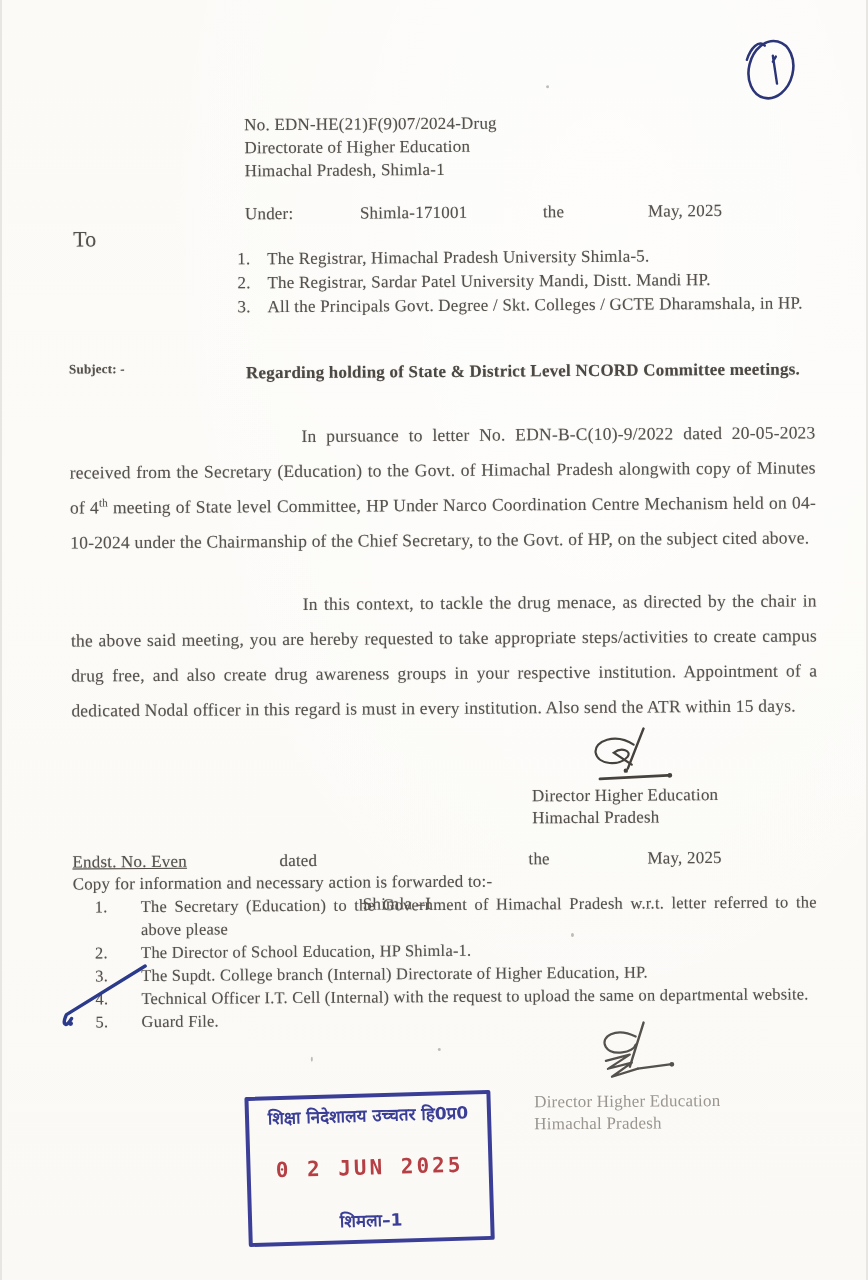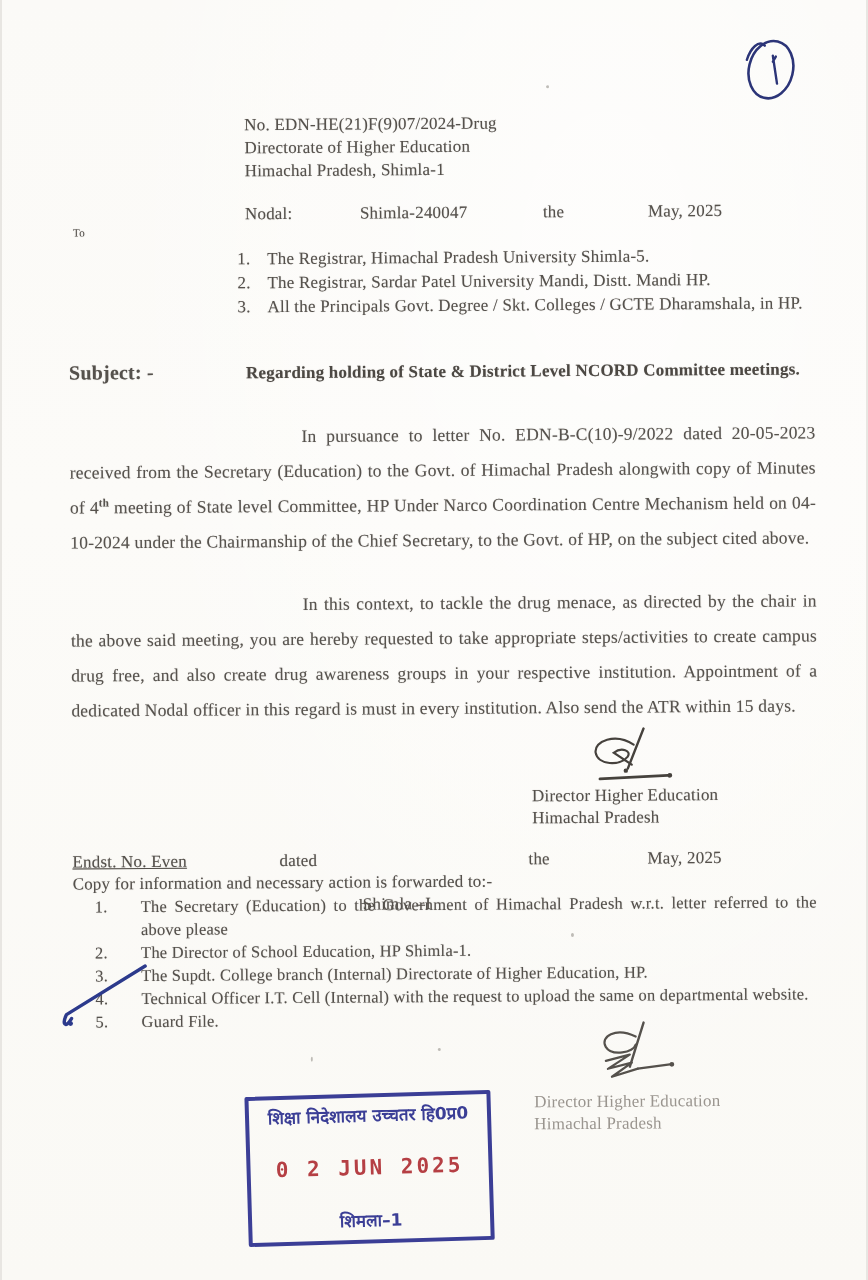--- a/index.html
+++ b/index.html
@@ -15,36 +15,36 @@
   }
   .tilt{position:absolute;inset:0;transform:rotate(-0.4deg);transform-origin:50% 40%;}
   .scan{ text-shadow:0 0 1px rgba(88,82,76,.38); letter-spacing:.2px; }
   .abs{position:absolute;}
 
   
   .hdr{left:245px;top:112px;font-size:17px;line-height:23px;}
   .dated-row{top:203px;left:0;width:868px;font-size:17px;}
   .dated-row span{position:absolute;white-space:nowrap;}
 
-  .to-label{left:73px;top:224px;font-size:11px;}
+  .to-label{left:73px;top:224px;font-size:22px;}
 
   .rlist{left:237px;top:246px;width:578px;font-size:17px;line-height:24px;}
   .rlist .row{display:flex;}
   .rlist .no{width:30px;flex:0 0 30px;}
   .rlist .txt{flex:1;text-align:justify;}
 
-  .subj-label{left:68px;top:359px;font-size:20px;font-weight:bold;}
+  .subj-label{left:68px;top:359px;font-size:13px;font-weight:bold;}
   .subj-text{left:245px;top:359px;width:566px;font-size:17px;font-weight:bold;
              line-height:25px;text-align:justify;color:#4c4843;}
 
   .para{left:68px;width:746px;font-size:17.5px;line-height:35px;
         text-align:justify;text-indent:232px;color:#57534e;}
   .p1{top:418px;}
   .p2{top:586px;}
-  sup{font-size:11px;line-height:0;font-weight:bold;}
+  sup{font-size:11px;line-height:0;}
 
   .sig-text{font-size:17px;line-height:22px;}
   .sig1-text{left:528px;top:786px;}
   .sig2-text{left:528px;top:1092px;color:#9a958f;text-shadow:none;}
 
   .endst-row{top:850px;left:0;width:868px;font-size:17px;}
   .endst-row span{position:absolute;white-space:nowrap;}
   .copy-line{left:68px;top:872px;font-size:17px;}
 
   .clist{left:90px;top:893px;width:722px;font-size:16.5px;line-height:23px;}
@@ -84,22 +84,22 @@
       </svg>
     </div>
 
     <div class="abs hdr scan">
       <div>No. EDN-HE(21)F(9)07/2024-Drug</div>
       <div>Directorate of Higher Education</div>
       <div>Himachal Pradesh, Shimla-1</div>
     </div>
 
     <div class="abs dated-row scan">
-      <span style="left:245px;">Nodal:</span>
-      <span style="left:360px;">Shimla-240047</span>
+      <span style="left:245px;">Under:</span>
+      <span style="left:360px;">Shimla-171001</span>
       <span style="left:543px;">the</span>
       <span style="left:648px;">May, 2025</span>
     </div>
 
     <div class="abs to-label scan">To</div>
     <div class="abs rlist scan">
       <div class="row">
         <span class="no">1.</span>
         <span class="txt">The Registrar, Himachal Pradesh University Shimla-5.</span>
       </div>

